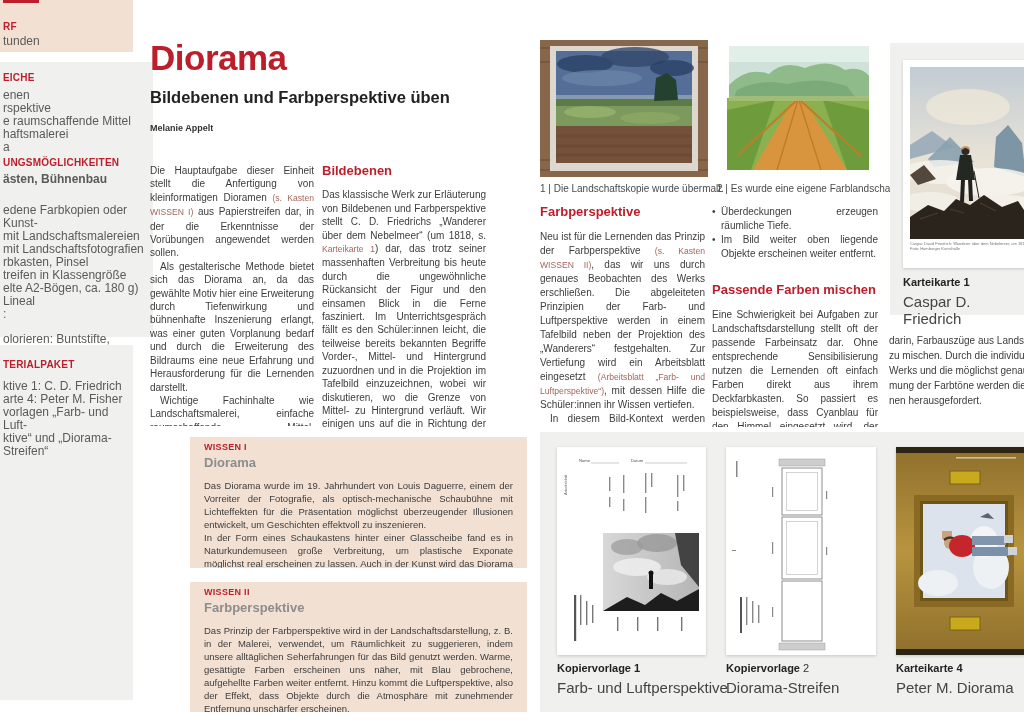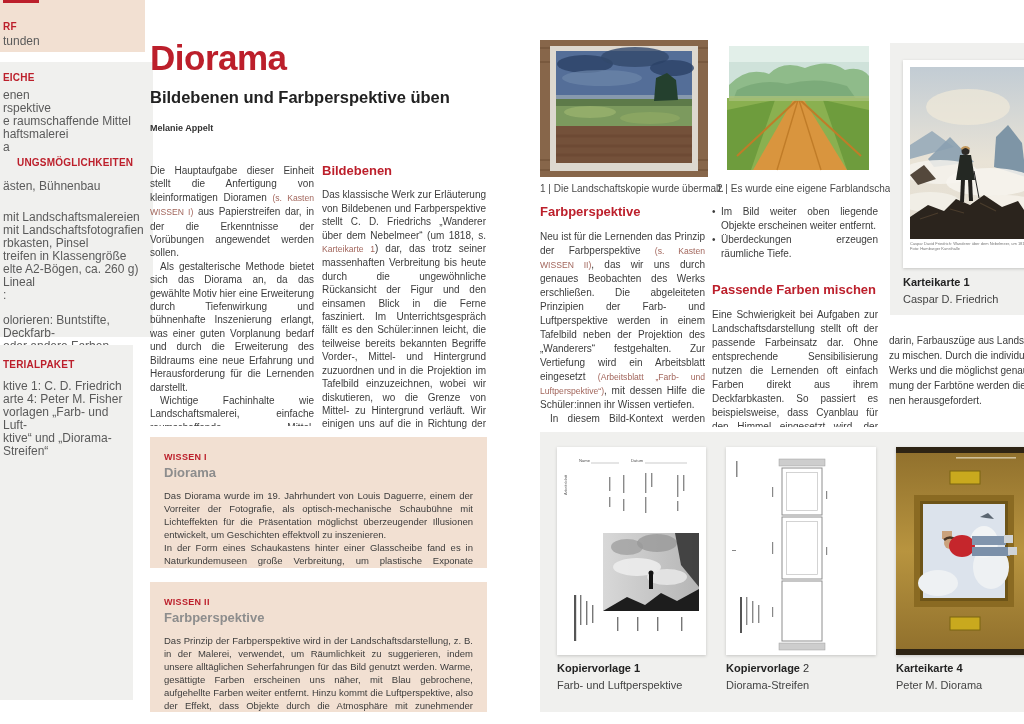--- a/index.html
+++ b/index.html
@@ -16,66 +16,67 @@
   .doc-sub{font-size:16.5px;font-weight:bold;color:#222;}
   .doc-author{font-size:9px;font-weight:bold;color:#333;}
   .col{font-size:10px;line-height:13.4px;text-align:justify;overflow:hidden;}
   .col p{margin:0;}
   .col p.ind{text-indent:10px;}
   .sec-h{font-size:13px;font-weight:bold;color:#bc1f2b;margin:0 0 11px 0;}
   .ref{color:#a2665c;font-size:.86em;}
   .bullet{position:relative;padding-left:9px;text-align:justify;}
   .bullet::before{content:"•";position:absolute;left:0;top:0;}
   
-  .wbox{background:#f2e0d2;padding:15px 14px;box-sizing:border-box;overflow:hidden;}
+  .wbox{background:#f2e0d2;padding:5px 14px;box-sizing:border-box;overflow:hidden;margin-left:40px;}
   .wlabel{font-size:9px;font-weight:bold;color:#bc1f2b;letter-spacing:.3px;}
   .whead{font-size:13px;font-weight:bold;color:#8d8d8d;margin-top:3px;}
   .wtext{font-size:9.5px;line-height:13px;text-align:justify;margin-top:9px;color:#3c3c3c;}
   
   .figcap{font-size:10px;color:#4a4a4a;}
   .panel{background:#f0f0ee;}
   .card{background:#fff;box-shadow:0 1px 3px rgba(0,0,0,.18);}
   .cap-title{font-size:11px;font-weight:bold;color:#222;}
   .cap-title .num{font-weight:normal;color:#333;}
-  .cap-sub{font-size:11px;color:#444;}
+  .cap-sub{font-size:15px;color:#444;}
   .tinycap{font-size:4px;line-height:4.8px;color:#777;overflow:hidden;white-space:nowrap;}
   .clip-lines .ln{font-size:10px;line-height:15px;white-space:nowrap;}
   svg{display:block;}
   .redfrag{background:#bc1f2b;}
 </style>
 </head>
 <body>
 
 <div class="page">
 
-  <div class="abs sb sb-beige" style="left:0;top:0;width:145px;height:52px;">
+  <div class="abs sb sb-beige" style="left:0;top:0;width:133px;height:52px;">
     <div class="abs redfrag" style="left:3px;top:0;width:36px;height:3px;"></div>
     <h4 class="abs" style="left:3px;top:21px;">RF</h4>
     <div class="ln abs" style="left:3px;top:35px;">tunden</div>
   </div>
 
   <div class="abs sb sb-gray" style="left:0;top:62px;width:153px;height:275px;padding-top:10px;box-sizing:border-box;">
     <h4 style="margin-left:3px;">EICHE</h4>
     <div style="margin:6px 0 0 3px;">
         <div class="ln">enen</div>
         <div class="ln">rspektive</div>
         <div class="ln">e raumschaffende Mittel</div>
         <div class="ln">haftsmalerei</div>
         <div class="ln">a</div>
       </div>
-    <h4 style="margin:3px 0 0 17px;">UNGSMÖGLICHKEITEN</h4>
-    <div style="margin:12px 0 0 3px;">
+    <h4 style="margin:3px 0 0 3px;">UNGSMÖGLICHKEITEN</h4>
+    <div style="margin:5px 0 0 3px;font-weight:bold;">
         <div class="ln">ästen, Bühnenbau</div>
       </div>
     <div style="margin:18px 0 0 3px;">
+        <div class="ln">edene Farbkopien oder Kunst-</div>
         <div class="ln">mit Landschaftsmalereien</div>
         <div class="ln">mit Landschaftsfotografien</div>
         <div class="ln">rbkasten, Pinsel</div>
         <div class="ln">treifen in Klassengröße</div>
-        <div class="ln">elte A2-Bögen, ca. 260 g)</div>
+        <div class="ln">elte A2-Bögen, ca. 180 g)</div>
         <div class="ln">Lineal</div>
         <div class="ln">:</div>
       </div>
     <div style="margin:12px 0 0 3px;">
         <div class="ln">olorieren: Buntstifte, Deckfarb-</div>
         <div class="ln">oder andere Farben</div>
       </div>
   </div>
 
   <div class="abs sb sb-gray" style="left:0;top:345px;width:133px;height:355px;padding-top:14px;box-sizing:border-box;">
@@ -199,22 +200,22 @@
   </div>
 
   <div class="abs col" style="left:540px;top:205px;width:165px;height:222px;line-height:14px;">
     <h3 class="sec-h">Farbperspektive</h3>
     <p><span>Neu ist für die Lernenden das Prinzip der Farbperspektive </span><span class="ref">(s. Kasten WISSEN II)</span><span>, das wir uns durch genaues Beobachten des Werks erschließen. Die abgeleiteten Prinzipien der Farb- und Luftperspektive werden in einem Tafelbild neben der Projektion des „Wanderers“ festgehalten. Zur Vertiefung wird ein Arbeitsblatt eingesetzt </span><span class="ref">(Arbeitsblatt „Farb- und Luftperspektive“)</span><span>, mit dessen Hilfe die Schüler:innen ihr Wissen vertiefen.</span></p>
     <p class="ind">In diesem Bild-Kontext werden auch einfache raumschaffende Mittel wiederholt:</p>
 
   </div>
 
   <div class="abs col" style="left:712px;top:205px;width:166px;height:222px;line-height:14px;">
+    <div class="bullet">Überdeckungen erzeugen räumliche Tiefe.</div>
     <div class="bullet">Im Bild weiter oben liegende Objekte erscheinen weiter entfernt.</div>
-    <div class="bullet">Überdeckungen erzeugen räumliche Tiefe.</div>
     <h3 class="sec-h" style="margin-top:22px;">Passende Farben mischen</h3>
     <p>Eine Schwierigkeit bei Aufgaben zur Landschaftsdarstellung stellt oft der passende Farbeinsatz dar. Ohne entsprechende Sensibilisierung nutzen die Lernenden oft einfach Farben direkt aus ihrem Deckfarbkasten. So passiert es beispielsweise, dass Cyanblau für den Himmel eingesetzt wird, der dann aber eher die Anmutung eines Swimmingpools bekommt. Deshalb besteht die folgende Übung</p>
   </div>
 
   <div class="abs clip-lines" style="left:889px;top:333px;width:135px;height:80px;overflow:hidden;">
       <div class="ln">darin, Farbauszüge aus Landschaftsmale</div>
       <div class="ln">zu mischen. Durch die individuelle Wahl</div>
       <div class="ln">Werks und die möglichst genaue Nac</div>
       <div class="ln">mung der Farbtöne werden die Schül</div>
       <div class="ln">nen herausgefordert.</div>

